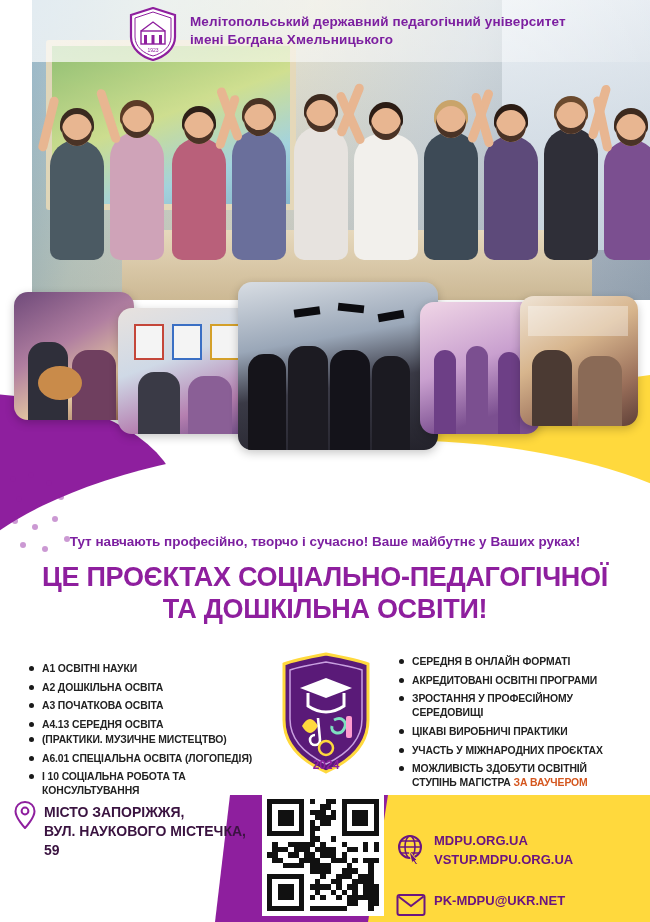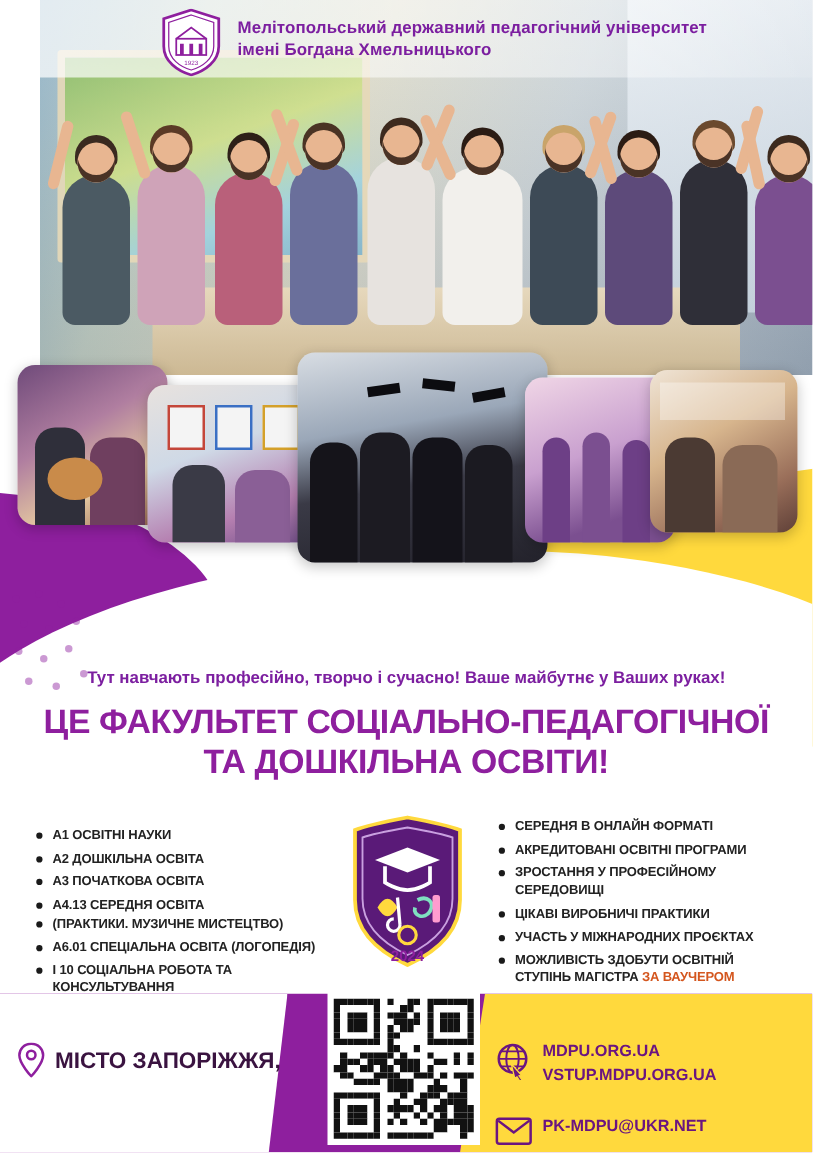--- a/index.html
+++ b/index.html
@@ -186,21 +186,21 @@
   }
   .qr {
     position: absolute; left: 262px; bottom: 6px;
     width: 122px; height: 122px; background: #fff; padding: 5px;
   }
   .qr .grid { width: 100%; height: 100%; display: grid; grid-template-columns: repeat(21,1fr); grid-template-rows: repeat(21,1fr); }
   .qr .grid i { background: #111; }
 
   .addr {
     position: absolute; left: 14px; bottom: 62px; width: 240px;
-    color: #3a1340; font-weight: bold; font-size: 18px; line-height: 1.35;
+    color: #3a1340; font-weight: bold; font-size: 14px; line-height: 1.35;
   }
   .addr .pin {
     position: absolute; left: 0; top: 0; width: 22px; height: 28px;
   }
   .addr .txt { margin-left: 30px; padding-top: 2px; }
 
   .phone {
     position: absolute; left: 14px; bottom: 8px; width: 250px;
     color: #ffffff; font-weight: bold; font-size: 11.6px; line-height: 1.35;
   }
@@ -353,21 +353,21 @@
     </div>
     <div class="ph" id="ph5">
       <div class="fig" style="left:12px;width:40px;height:76px;background:#4b3a33"></div>
       <div class="fig" style="left:58px;width:44px;height:70px;background:#8a6a56"></div>
       <div style="position:absolute;left:8px;top:10px;width:100px;height:30px;background:rgba(255,255,255,.35)"></div>
     </div>
   </div>
 
   <div class="lead">Тут навчають професійно, творчо і сучасно! Ваше майбутнє у Ваших руках!</div>
   <div class="headline">
-    <div>ЦЕ ФАКУЛЬТЕТ СОЦІАЛЬНО-ПЕДАГОГІЧНОЇ</div>
+    <div>ЦЕ ПРОЄКТАХ СОЦІАЛЬНО-ПЕДАГОГІЧНОЇ</div>
     <div>ТА ДОШКІЛЬНА ОСВІТИ!</div>
   </div>
 
   <div class="col-left">
     <div class="bullet">А1 ОСВІТНІ НАУКИ</div>
     <div class="bullet">А2 ДОШКІЛЬНА ОСВІТА</div>
     <div class="bullet">А3 ПОЧАТКОВА ОСВІТА</div>
     <div class="bullet">А4.13 СЕРЕДНЯ ОСВІТА</div>
     <div class="bullet" style="padding-left:14px;margin-top:-4px">(ПРАКТИКИ. МУЗИЧНЕ МИСТЕЦТВО)</div>
     <div class="bullet">А6.01 СПЕЦІАЛЬНА ОСВІТА (ЛОГОПЕДІЯ)</div>
@@ -408,20 +408,21 @@
 
     <div class="addr">
       <div class="pin">
         <svg viewBox="0 0 22 28">
             <path d="M11 1 C5.5 1 1.5 5 1.5 10.2 C1.5 17 11 27 11 27 S20.5 17 20.5 10.2 C20.5 5 16.5 1 11 1 Z" fill="none" stroke="#8e1f9e" stroke-width="2"></path>
             <circle cx="11" cy="10" r="3.4" fill="none" stroke="#8e1f9e" stroke-width="2"></circle>
           </svg>
       </div>
       <div class="txt">
         <div>МІСТО ЗАПОРІЖЖЯ,</div>
+        <div>ВУЛ. НАУКОВОГО МІСТЕЧКА, 59</div>
       </div>
     </div>
 
     <div class="phone">
       <div class="ic">
         <svg viewBox="0 0 20 20">
             <path d="M4 2 L7.5 2 L9 6 L7 7.6 C8 10.4 9.6 12 12.4 13 L14 11 L18 12.5 L18 16 C18 17.2 17 18 15.8 18 C8.6 17.4 2.6 11.4 2 4.2 C2 3 2.8 2 4 2 Z" fill="#ffffff"></path>
           </svg>
       </div>
       <div class="txt">

